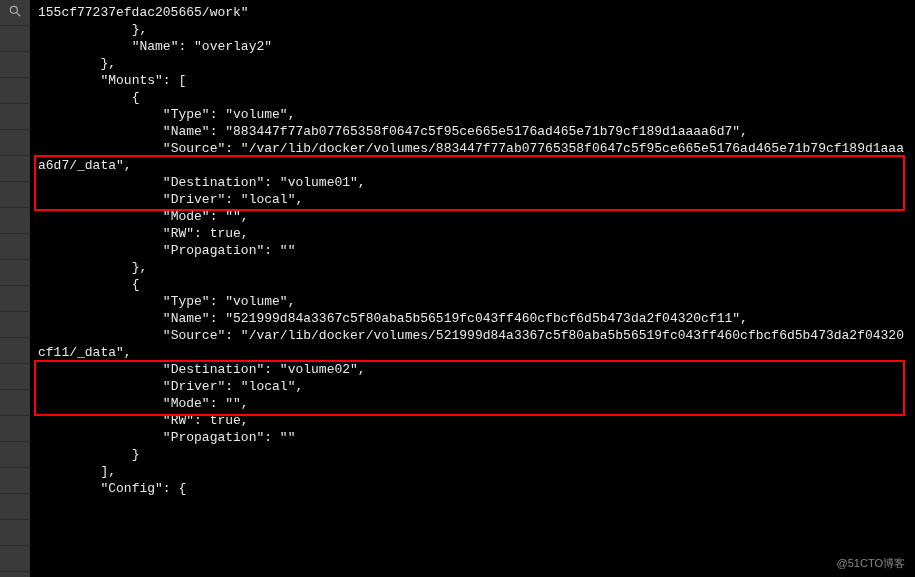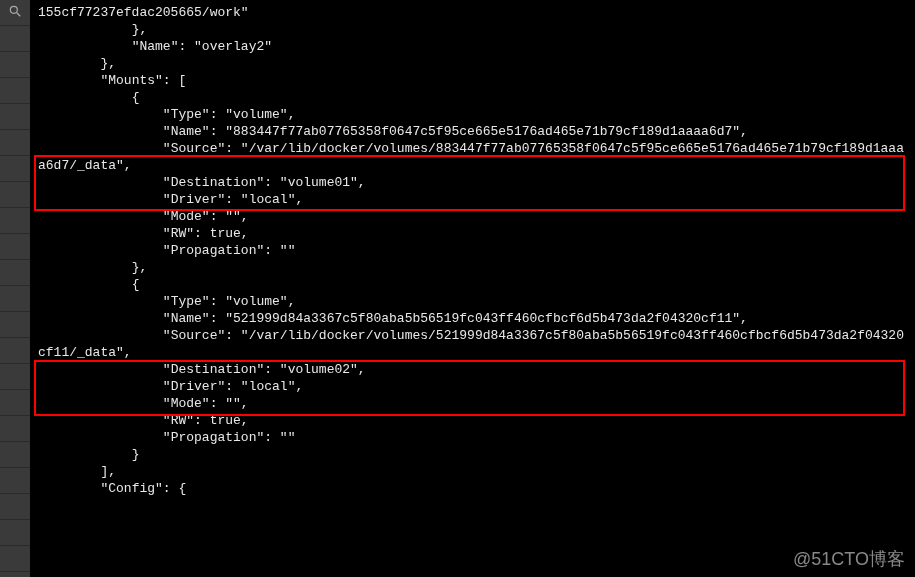--- a/index.html
+++ b/index.html
@@ -48,21 +48,21 @@
 .hl-box {
   position: absolute;
   border: 2px solid #ff0000;
   pointer-events: none;
 }
 .watermark {
   position: absolute;
   right: 10px;
   bottom: 6px;
   color: #888;
-  font-size: 18px;
+  font-size: 11px;
   font-family: sans-serif;
 }
 </style>
 </head>
 <body>
 
 <div class="sidebar">
   <div class="sidebar-item">
     <span class="search-icon">
       <svg viewBox="0 0 24 24">

